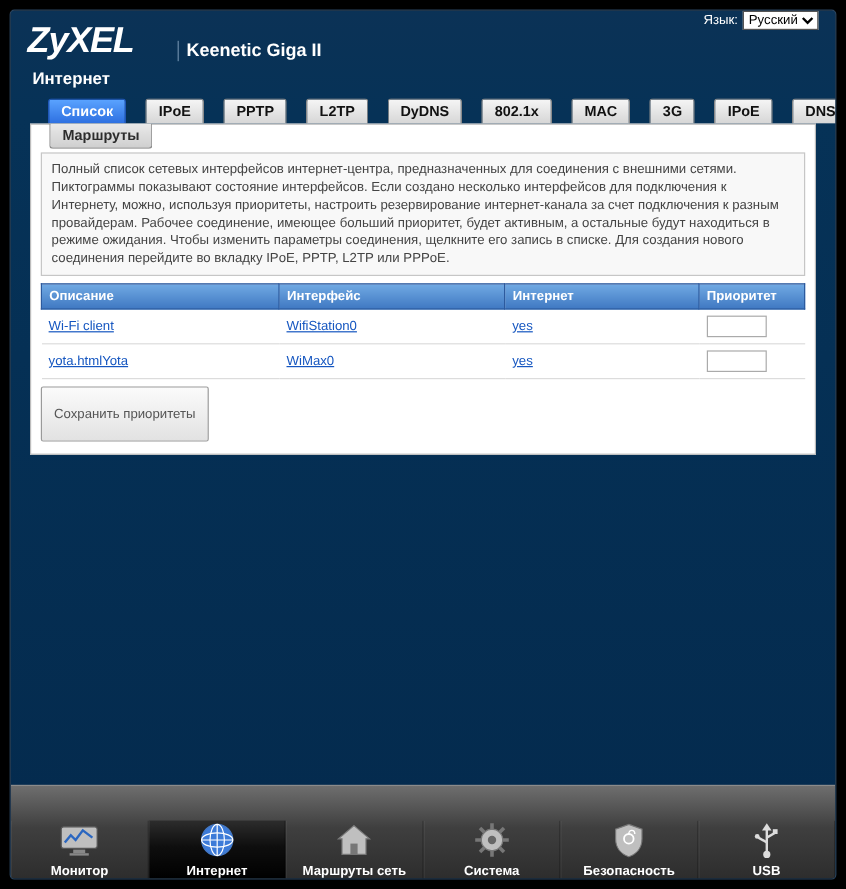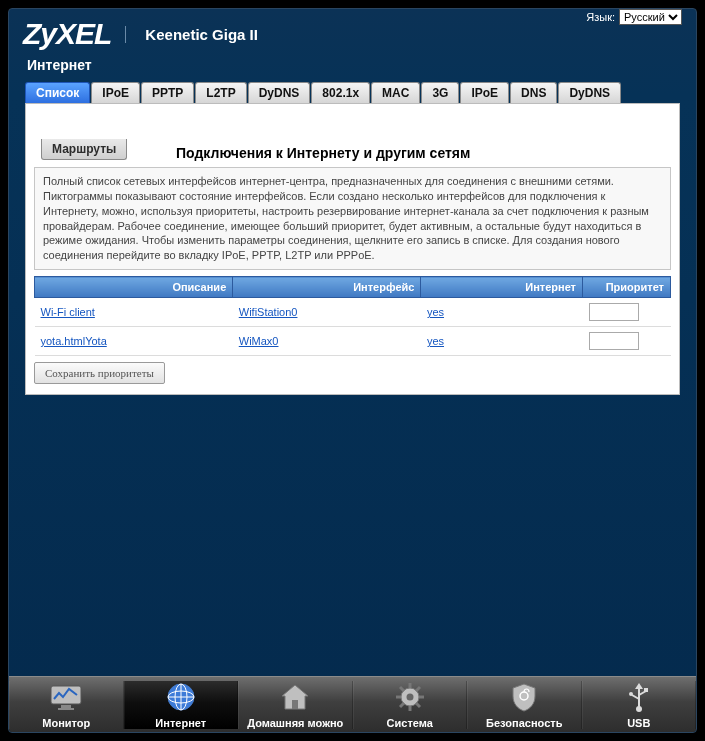--- a/index.html
+++ b/index.html
@@ -16,41 +16,41 @@
     top: 8px; left: 8px; right: 8px; bottom: 8px;
     border: 1px solid #2a4560;
     border-radius: 4px;
     background: linear-gradient(#0b3256, #063257 12%, #053055 40%, #042a4d);
     overflow: hidden;
     display: flex;
     flex-direction: column;
   }
   .topbar {
     display: flex;
-    align-items: center;
+    align-items: flex-end;
     padding: 8px 14px 2px 14px;
     position: relative;
   }
   .logo {
     font-family: Arial Black, Arial, sans-serif;
     font-weight: 900;
     font-size: 30px;
     color: #fff;
     font-style: italic;
     letter-spacing: -1px;
     display: inline-block;
     padding-right: 14px;
   }
   .model {
     color: #fff;
     font-size: 15px;
     font-weight: bold;
-    margin-left: 0;
+    margin-left: 23px;
     border-left: 1px solid #6a8aa8;
-    padding-left: 19px;
+    padding-left: 6px;
   }
   .lang {
     position: absolute;
     right: 14px;
     top: 0;
     color: #fff;
     font-size: 11px;
     display: flex;
     align-items: center;
     gap: 4px;
@@ -77,41 +77,41 @@
     font-size: 12px;
     color: #111;
     background: linear-gradient(#f5f5f5, #d6d6d6);
     border: 1px solid #8a8a8a;
     border-bottom: none;
     padding: 3px 10px 3px 10px;
     border-radius: 3px 3px 0 0;
     margin-right: 1px;
     cursor: pointer;
     font-weight: bold;
+    margin-left: 15px;
   }
   .tab.active {
     background: linear-gradient(#5aa3ff, #2d6fe0);
     color: #fff;
     border-color: #1f56b8;
   }
   .subtabs {
     display: flex;
     padding: 0 16px;
   }
   .subtab {
     font-size: 12px;
     color: #2d2d2d;
     background: linear-gradient(#e9e9e9, #cfcfcf);
     border: 1px solid #8a8a8a;
     border-top: none;
     padding: 3px 10px;
     border-radius: 0 0 3px 3px;
     cursor: pointer;
     font-weight: bold;
-    margin-top: 36px;
   }
   .panel-wrap {
     margin: 0 16px;
     background: #fff;
     border: 1px solid #bcbcbc;
     min-height: 240px;
     padding: 0;
   }
   .panel-head {
     padding: 6px 10px 4px 150px;
@@ -131,21 +131,21 @@
   }
   table.iface {
     width: calc(100% - 16px);
     margin: 4px 8px 0 8px;
     border-collapse: collapse;
     font-size: 11px;
   }
   table.iface th {
     background: linear-gradient(#6fa8e2, #3f78c2);
     color: #fff;
-    text-align: right;
+    text-align: left;
     font-weight: bold;
     padding: 4px 6px;
     border: 1px solid #2c5a9e;
   }
   table.iface td {
     padding: 5px 6px;
     border-bottom: 1px solid #dcdcdc;
     color: #1556c0;
   }
   table.iface td a { color: #1556c0; text-decoration: underline; cursor: pointer; }
@@ -154,35 +154,34 @@
     height: 18px;
     border: 1px solid #aaa;
     font-size: 11px;
     padding: 0 2px;
   }
   .save-row {
     padding: 6px 8px 10px 8px;
   }
   .save-row button {
     font-size: 11px;
-    padding: 4px 10px;
+    padding: 16px 10px;
     background: linear-gradient(#fbfbfb, #e2e2e2);
     border: 1px solid #9a9a9a;
     border-radius: 2px;
     color: #555;
     cursor: pointer;
-    font-family: Liberation Serif, serif;
   }
   .spacer { flex: 1; }
   .bottomnav {
-    height: 56px;
+    height: 78px;
     background: linear-gradient(#6e6e6e, #3f3f3f 45%, #2d2d2d);
     border-top: 1px solid #8b8b8b;
     display: flex;
-    align-items: center;
+    align-items: flex-end;
   }
   .nav-item {
     flex: 1;
     display: flex;
     flex-direction: column;
     align-items: center;
     justify-content: center;
     gap: 4px;
     color: #fff;
     font-size: 11px;
@@ -231,21 +230,20 @@
       <div class="tab">MAC</div>
       <div class="tab">3G</div>
       <div class="tab">IPoE</div>
       <div class="tab">DNS</div>
       <div class="tab">DyDNS</div>
     </div>
   <div class="panel-wrap">
     <div class="subtabs" id="subtabs" style="position:relative; top:-1px; margin-left:-1px;">
         <div class="subtab">Маршруты</div>
       </div>
-    <div class="panel-head" style="margin-top:-22px;">Подключения к Интернету и другим сетям</div>
     <div class="desc-box">Полный список сетевых интерфейсов интернет-центра, предназначенных для соединения с внешними сетями. Пиктограммы показывают состояние интерфейсов. Если создано несколько интерфейсов для подключения к Интернету, можно, используя приоритеты, настроить резервирование интернет-канала за счет подключения к разным провайдерам. Рабочее соединение, имеющее больший приоритет, будет активным, а остальные будут находиться в режиме ожидания. Чтобы изменить параметры соединения, щелкните его запись в списке. Для создания нового соединения перейдите во вкладку IPoE, PPTP, L2TP или PPPoE.</div>
 
     <table class="iface">
       <thead>
         <tr>
           <th>Описание</th>
           <th>Интерфейс</th>
           <th>Интернет</th>
           <th style="width:88px;">Приоритет</th>
         </tr>
@@ -297,21 +295,21 @@
         </div>
         <span>Интернет</span>
       </div>
       <div class="nav-item">
         <div class="nav-icon">
           <svg width="34" height="30" viewBox="0 0 34 30">
             <polygon points="17,3 30,14 27,14 27,27 7,27 7,14 4,14" fill="#bfbfbf" stroke="#777"></polygon>
             <rect x="14" y="18" width="6" height="9" fill="#777"></rect>
           </svg>
         </div>
-        <span>Домашняя можно</span>
+        <span>Маршруты сеть</span>
       </div>
       <div class="nav-item">
         <div class="nav-icon">
           <svg width="34" height="32" viewBox="0 0 34 32">
             <circle cx="17" cy="16" r="9" fill="#bfbfbf" stroke="#777"></circle>
             <circle cx="17" cy="16" r="3.5" fill="#666"></circle>
             <g stroke="#777" stroke-width="3">
               <line x1="17" y1="2" x2="17" y2="7"></line>
               <line x1="17" y1="25" x2="17" y2="30"></line>
               <line x1="3" y1="16" x2="8" y2="16"></line>

